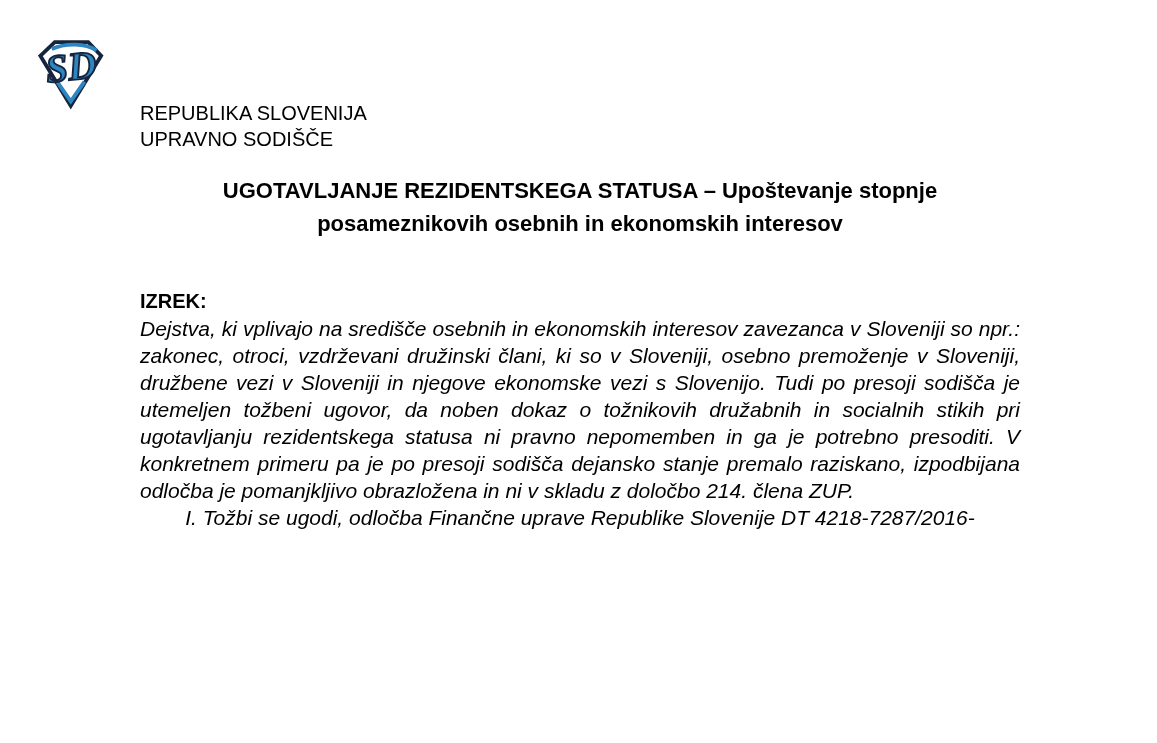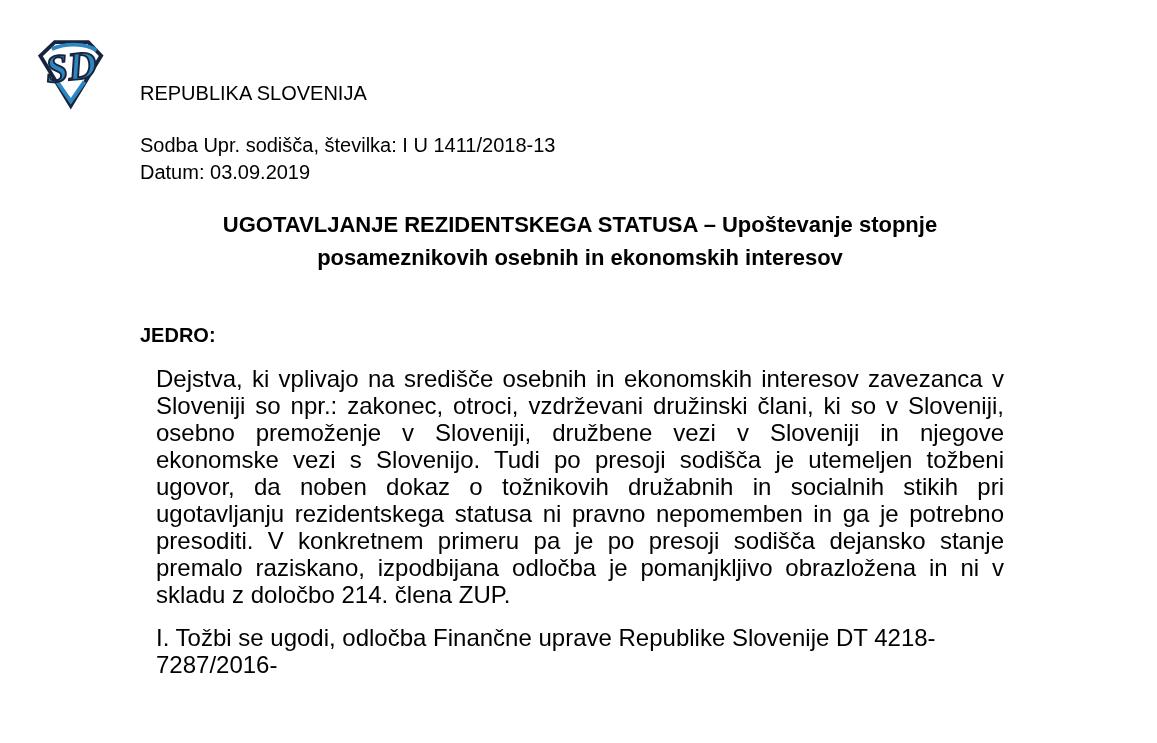--- a/index.html
+++ b/index.html
@@ -23,21 +23,21 @@
     width: 76px;
     height: 74px;
   }
   .content {
     position: absolute;
     left: 140px;
     top: 0;
     width: 880px;
   }
   .letterhead {
-    margin-top: 80px;
+    margin-top: 100px;
     font-size: 20px;
     line-height: 26px;
   }
   .case-info {
     margin-top: 26px;
     font-size: 20px;
     line-height: 27px;
   }
   .doc-title {
     margin: 22px 0 0 0;
@@ -51,27 +51,28 @@
     margin: 0;
     padding-top: 48px;
     font-size: 20px;
     font-weight: bold;
     line-height: 27px;
   }
   .section-heading.second {
     padding-top: 30px;
   }
   .section-body {
-    margin: 16px;
-    font-size: 24px;
+    margin: 0;
+    font-size: 21px;
     line-height: 27px;
     text-align: justify;
+    font-style: italic;
   }
   .section-body.no-justify {
-    text-align: left;
+    text-align: center;
   }
 </style>
 </head>
 <body>
 
 <div class="page">
 
   <svg class="logo" viewBox="0 0 100 96" aria-hidden="true">
 
     <path d="M11,24 L30,6 L74,6 L91,24 L51,90 Z" fill="#ffffff" stroke="#16243d" stroke-width="5" stroke-linejoin="miter"></path>
@@ -80,31 +81,28 @@
 
     <path d="M33,58 L51,84 L69,58" fill="none" stroke="#2e86c1" stroke-width="5"></path>
 
     <text x="52" y="56" text-anchor="middle" font-family="Liberation Serif, serif" font-size="52" font-style="italic" font-weight="bold" fill="#2e86c1" stroke="#16243d" stroke-width="2.5" transform="rotate(-6 52 44)">SD</text>
   </svg>
 
   <div class="content">
 
     <div class="letterhead">
       <div>REPUBLIKA SLOVENIJA</div>
+      <div>UPRAVNO SODIŠČE</div>
     </div>
 
-    <div class="case-info">
-      <div>Sodba Upr. sodišča, številka: I U 1411/2018-13</div>
-      <div>Datum: 03.09.2019</div>
-    </div>
 
     <h1 class="doc-title">UGOTAVLJANJE REZIDENTSKEGA STATUSA – Upoštevanje stopnje posameznikovih osebnih in ekonomskih interesov</h1>
 
     <section class="section">
-      <h2 class="section-heading">JEDRO:</h2>
+      <h2 class="section-heading">IZREK:</h2>
       <p class="section-body">Dejstva, ki vplivajo na središče osebnih in ekonomskih interesov zavezanca v Sloveniji so npr.: zakonec, otroci, vzdrževani družinski člani, ki so v Sloveniji, osebno premoženje v Sloveniji, družbene vezi v Sloveniji in njegove ekonomske vezi s Slovenijo. Tudi po presoji sodišča je utemeljen tožbeni ugovor, da noben dokaz o tožnikovih družabnih in socialnih stikih pri ugotavljanju rezidentskega statusa ni pravno nepomemben in ga je potrebno presoditi. V konkretnem primeru pa je po presoji sodišča dejansko stanje premalo raziskano, izpodbijana odločba je pomanjkljivo obrazložena in ni v skladu z določbo 214. člena ZUP.</p>
     </section>
 
     <section class="section">
       <p class="section-body no-justify">I. Tožbi se ugodi, odločba Finančne uprave Republike Slovenije DT 4218-7287/2016-</p>
     </section>
 
   </div>
 </div>
 

